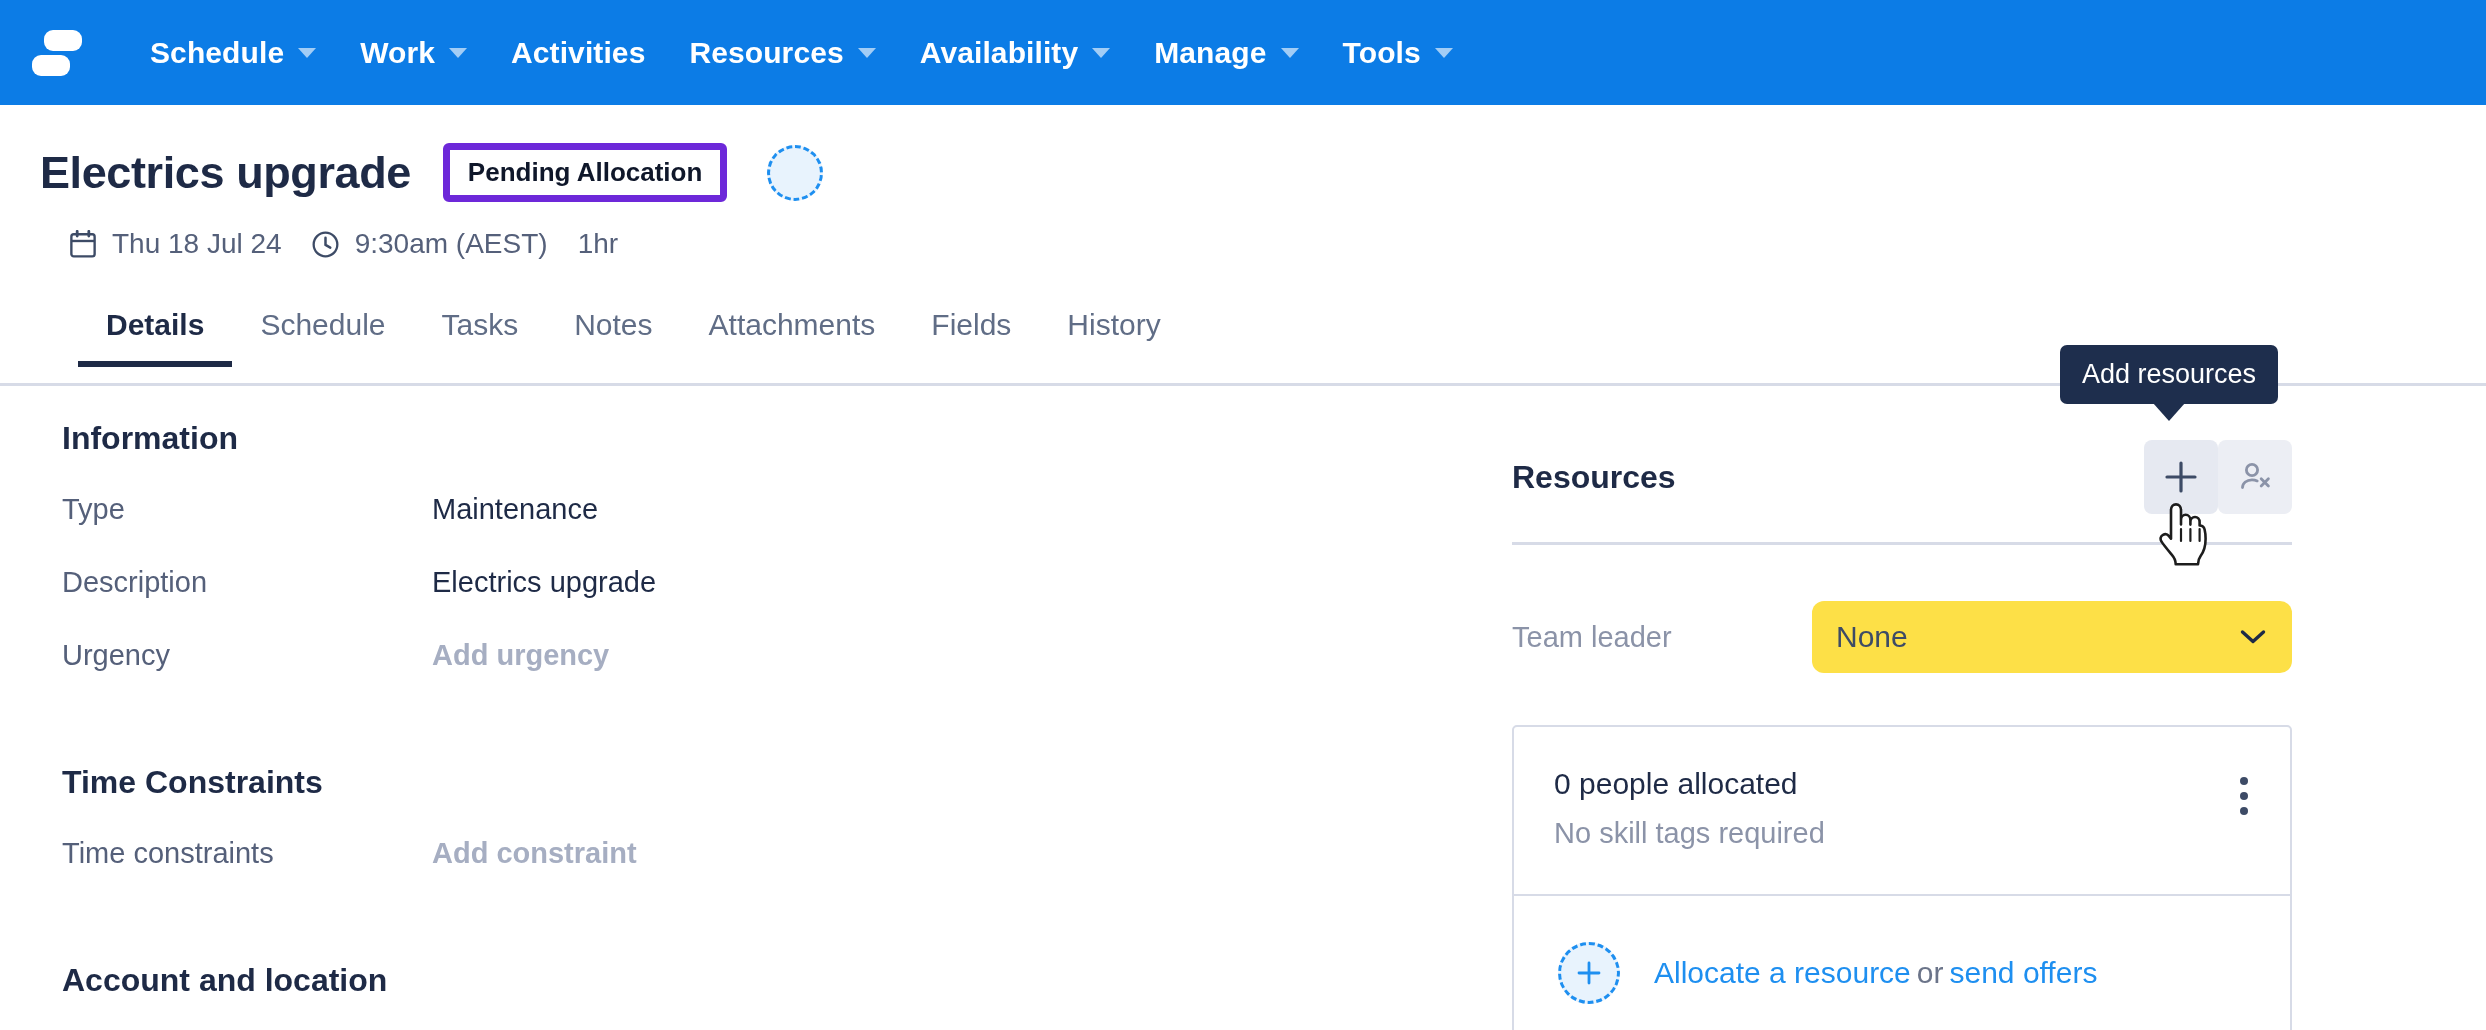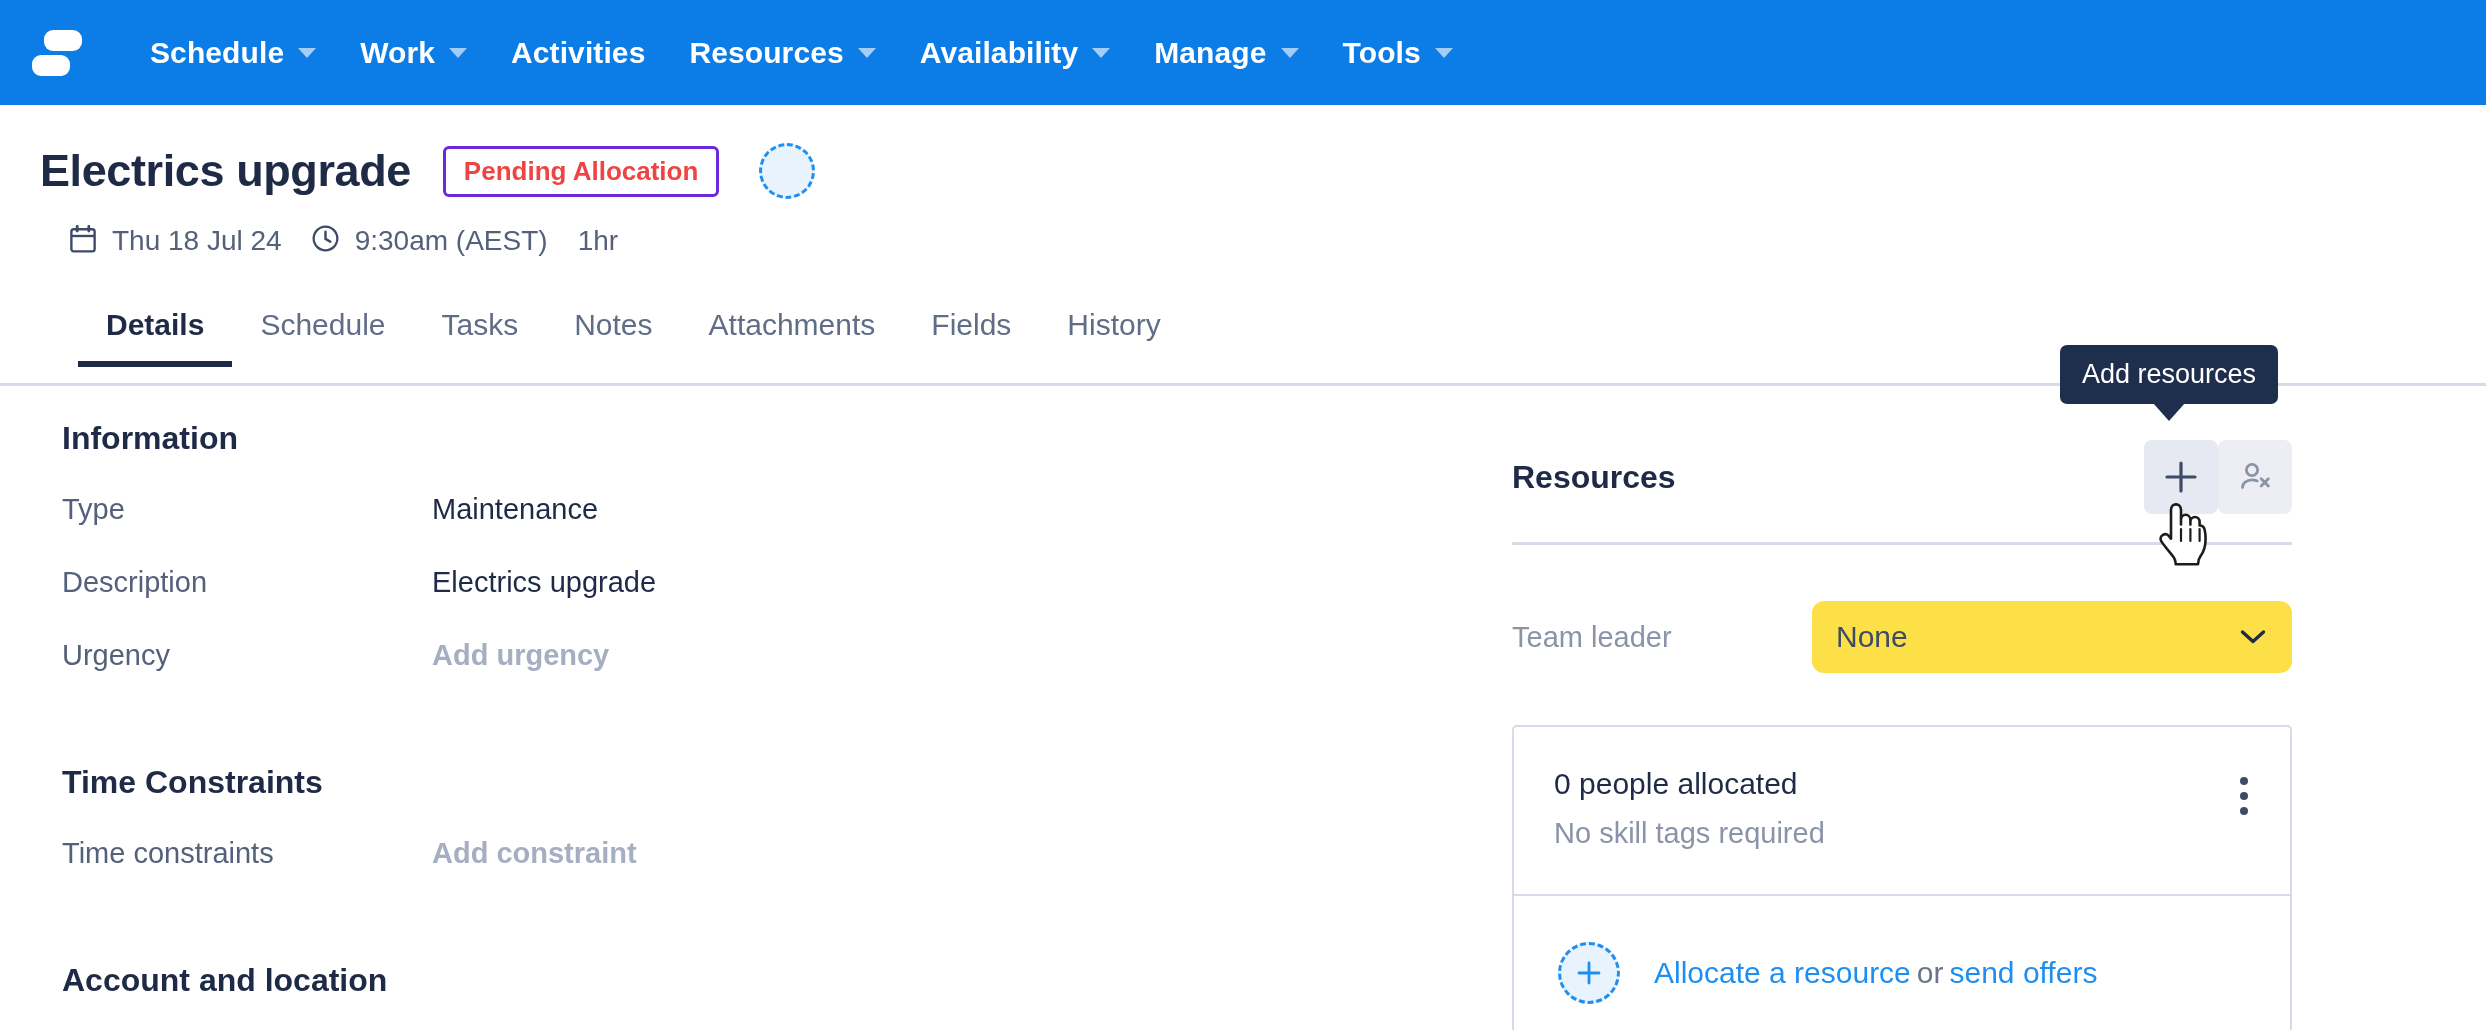--- a/index.html
+++ b/index.html
@@ -49,38 +49,38 @@
   .title-row {
     display: flex; align-items: center;
     padding-left: 40px; padding-top: 38px;
   }
   .page-title {
     font-size: 45px; font-weight: 700; color: #1e2a46;
     letter-spacing: -0.4px; white-space: nowrap;
   }
   .status-badge {
     margin-left: 32px;
-    border: 3px solid #6d28d9; border-radius: 6px;
+    border: 7px solid #6d28d9; border-radius: 6px;
     padding: 9px 18px 10px;
-    font-size: 26px; font-weight: 700; color: #ef4444;
+    font-size: 26px; font-weight: 700; color: #0f172a;
     white-space: nowrap; line-height: 1;
   }
   .avatar-placeholder {
     margin-left: 40px;
     width: 56px; height: 56px; border-radius: 50%;
     background: #e8f3fd;
     border: 3px dashed #1e8ff0;
   }
 
   .meta-row {
     display: flex; align-items: center;
     padding-left: 70px; margin-top: 26px;
     font-size: 28px; color: #55607a;
   }
-  .meta-row .mi { display: flex; }
+  .meta-row .mi { display: flex; align-items: center; }
   .meta-row .gap { width: 30px; }
   .meta-row svg { margin-right: 16px; display: block; }
 
   
   .tabs {
     position: absolute; top: 300px; left: 0;
     width: 2486px; height: 86px;
     display: flex; align-items: flex-start;
     padding-left: 78px;
     border-bottom: 3px solid #d7dbe7;

